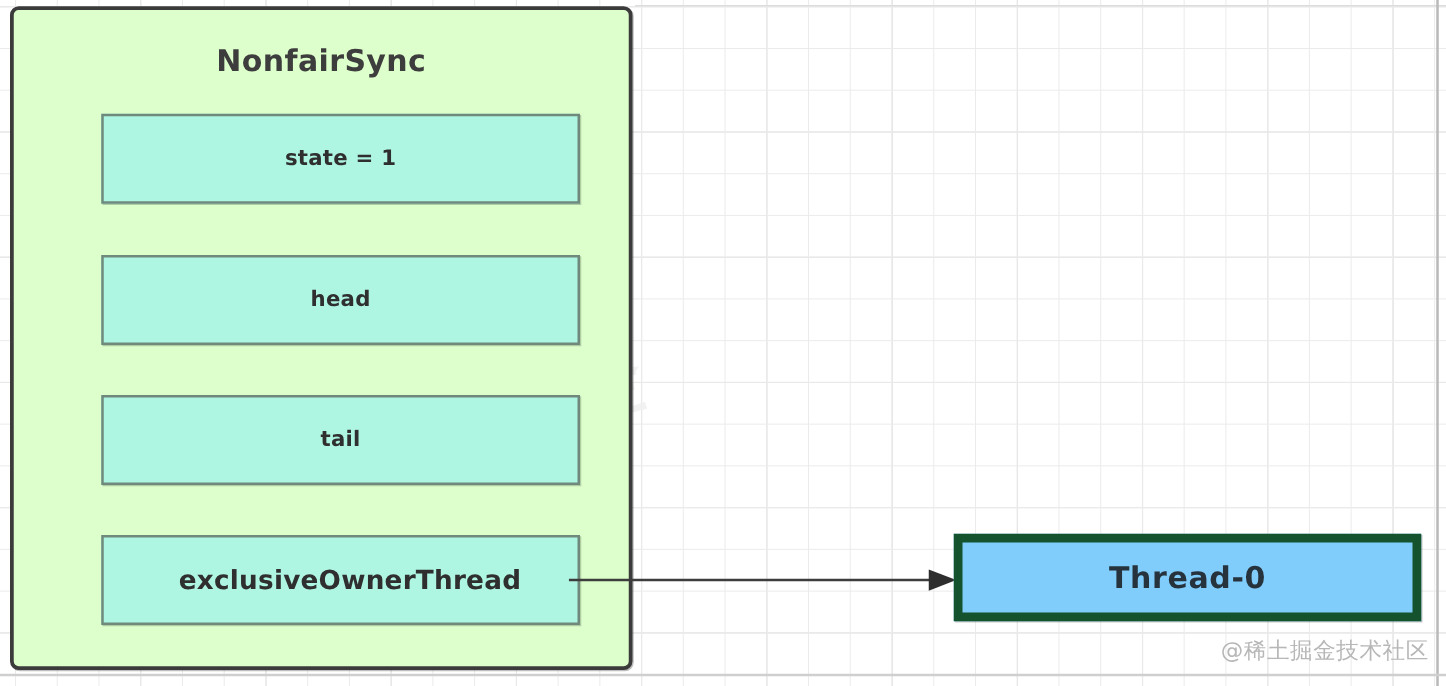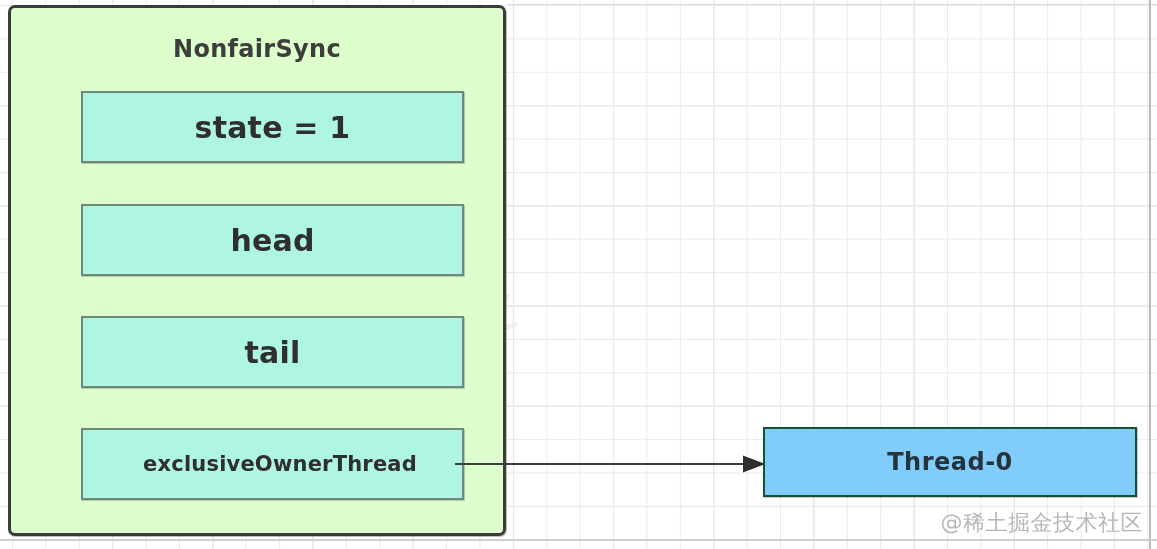--- a/index.html
+++ b/index.html
@@ -116,21 +116,21 @@
     height: 72px;
     box-sizing: border-box;
     background: #aef5e2;
     border: 2px solid #6f8a7c;
     display: flex;
     align-items: center;
     justify-content: center;
     box-shadow: 1px 1px 0 rgba(0,0,0,.2);
   }
   .field-label {
-    font-size: 30px;
+    font-size: 17px;
     font-weight: bold;
     color: #2f2f2f;
     letter-spacing: .2px;
     white-space: nowrap;
   }
   #field-state { top: 83px; }
   #field-head  { top: 196px; }
   #field-tail  { top: 308px; }
   #field-owner { top: 420px; padding-left: 15px; }
   #field-owner .field-label { font-size: 21px; }
@@ -146,39 +146,39 @@
 
   
   #thread-box {
     position: absolute;
     left: 763px;
     top: 427px;
     width: 374px;
     height: 70px;
     box-sizing: border-box;
     background: #80ccfb;
-    border: 2px solid #14532d;
+    border: 7px solid #14532d;
     display: flex;
     align-items: center;
     justify-content: center;
     box-shadow: 1px 1px 0 rgba(0,0,0,.22);
   }
   #thread-label {
     font-size: 24px;
     font-weight: bold;
     color: #26323c;
     letter-spacing: .5px;
   }
 
   
   #corner-watermark {
     position: absolute;
     right: 14px;
     top: 508px;
-    font-size: 22px;
+    font-size: 18px;
     color: #b7b7b7;
     letter-spacing: .5px;
     white-space: nowrap;
     user-select: none;
   }
 </style>
 </head>
 <body>
 
 <div id="canvas">

